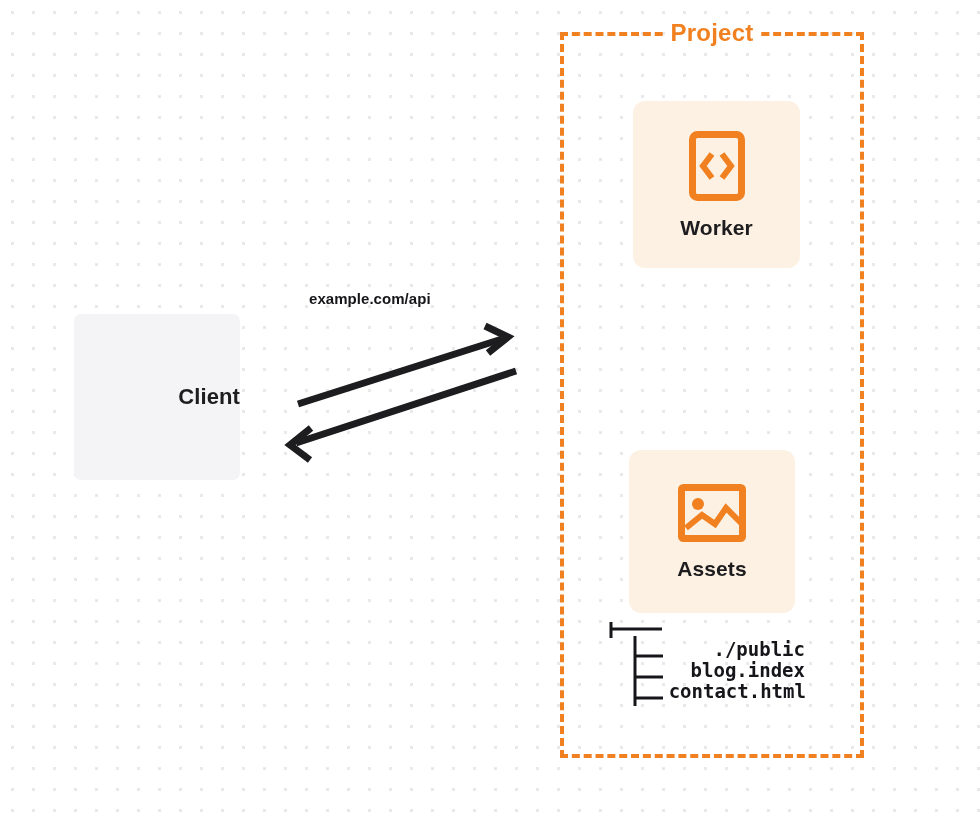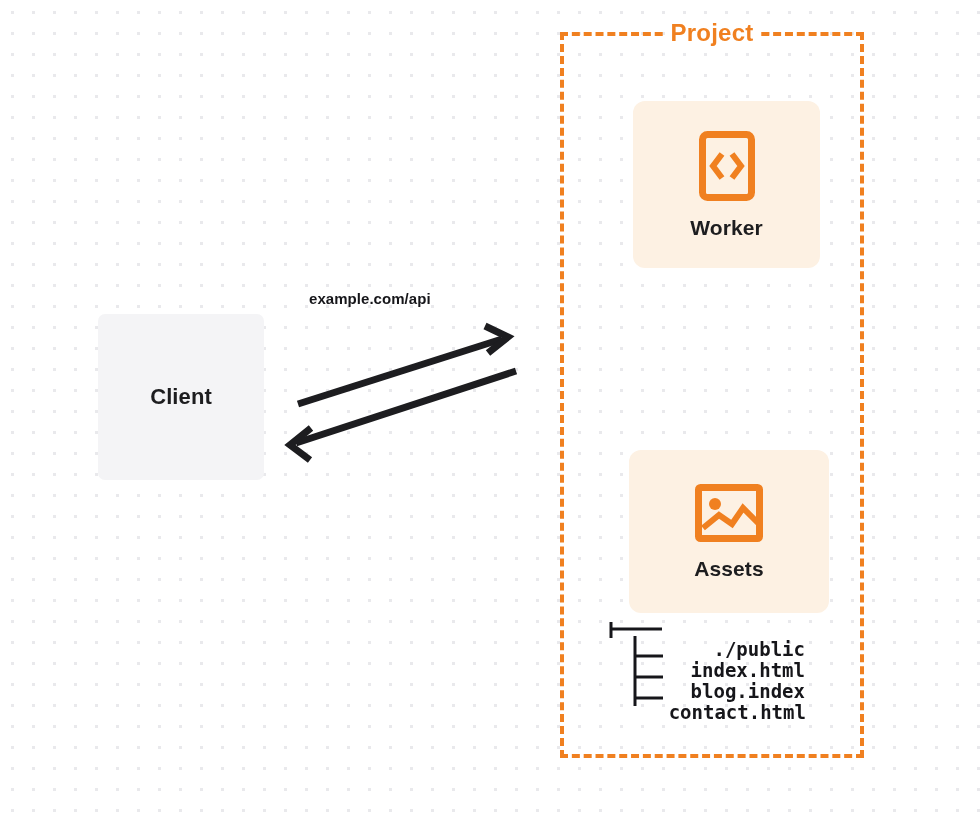--- a/index.html
+++ b/index.html
@@ -21,29 +21,29 @@
     background-color: #ffffff;
     background-image: radial-gradient(circle at 1.6px 1.6px, #e9e9ec 1.6px, rgba(255,255,255,0) 1.7px);
     background-size: 21px 21px;
     background-position: 11px 11px;
     overflow: hidden;
   }
 
   
   #client-node {
     position: absolute;
-    left: 98px;
+    left: 74px;
     top: 314px;
     width: 166px;
     height: 166px;
     background: #f4f4f6;
     border-radius: 7px;
     display: flex;
     align-items: center;
-    justify-content: center;
+    justify-content: flex-end;
   }
   #client-node .node-label {
     font-size: 22px;
     font-weight: bold;
     color: #1d1d1f;
     letter-spacing: 0.1px;
   }
 
   
   #arrows-layer {
@@ -101,27 +101,27 @@
     background: #fdf1e3;
     border-radius: 12px;
     display: flex;
     flex-direction: column;
     align-items: center;
     justify-content: center;
   }
   #worker-card {
     left: 633px;
     top: 101px;
-    width: 187px;
+    width: 167px;
     height: 167px;
   }
   #assets-card {
     left: 629px;
     top: 450px;
-    width: 200px;
+    width: 166px;
     height: 163px;
   }
   .service-card .card-icon {
     line-height: 0;
     margin-bottom: 14px;
   }
   .service-card .card-label {
     font-size: 21px;
     font-weight: bold;
     color: #1d1d1f;
@@ -216,23 +216,20 @@
       <line x1="35" y1="18" x2="35" y2="88" stroke="#16161a" stroke-width="3"></line>
 
       <line x1="35" y1="38" x2="63" y2="38" stroke="#16161a" stroke-width="3"></line>
       <line x1="35" y1="59" x2="63" y2="59" stroke="#16161a" stroke-width="3"></line>
       <line x1="35" y1="80" x2="63" y2="80" stroke="#16161a" stroke-width="3"></line>
     </svg>
     <div class="tree-row">
       <span class="tree-name">./public</span>
     </div>
     <div class="tree-row">
-      <span class="tree-name">index.html</span>
-    </div>
-    <div class="tree-row">
       <span class="tree-name">blog.index</span>
     </div>
     <div class="tree-row">
       <span class="tree-name">contact.html</span>
     </div>
   </div>
 
 </div>
 
 </body></html>

